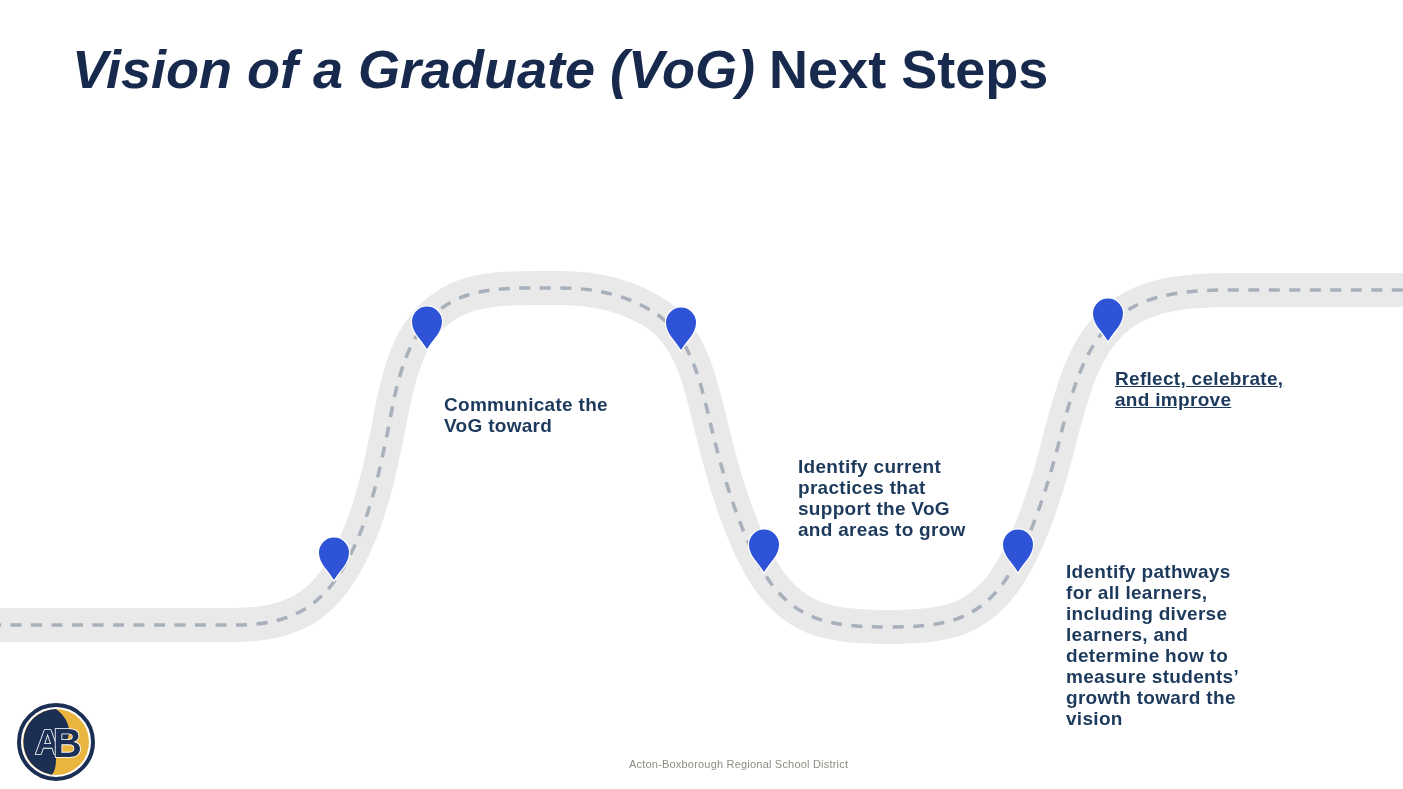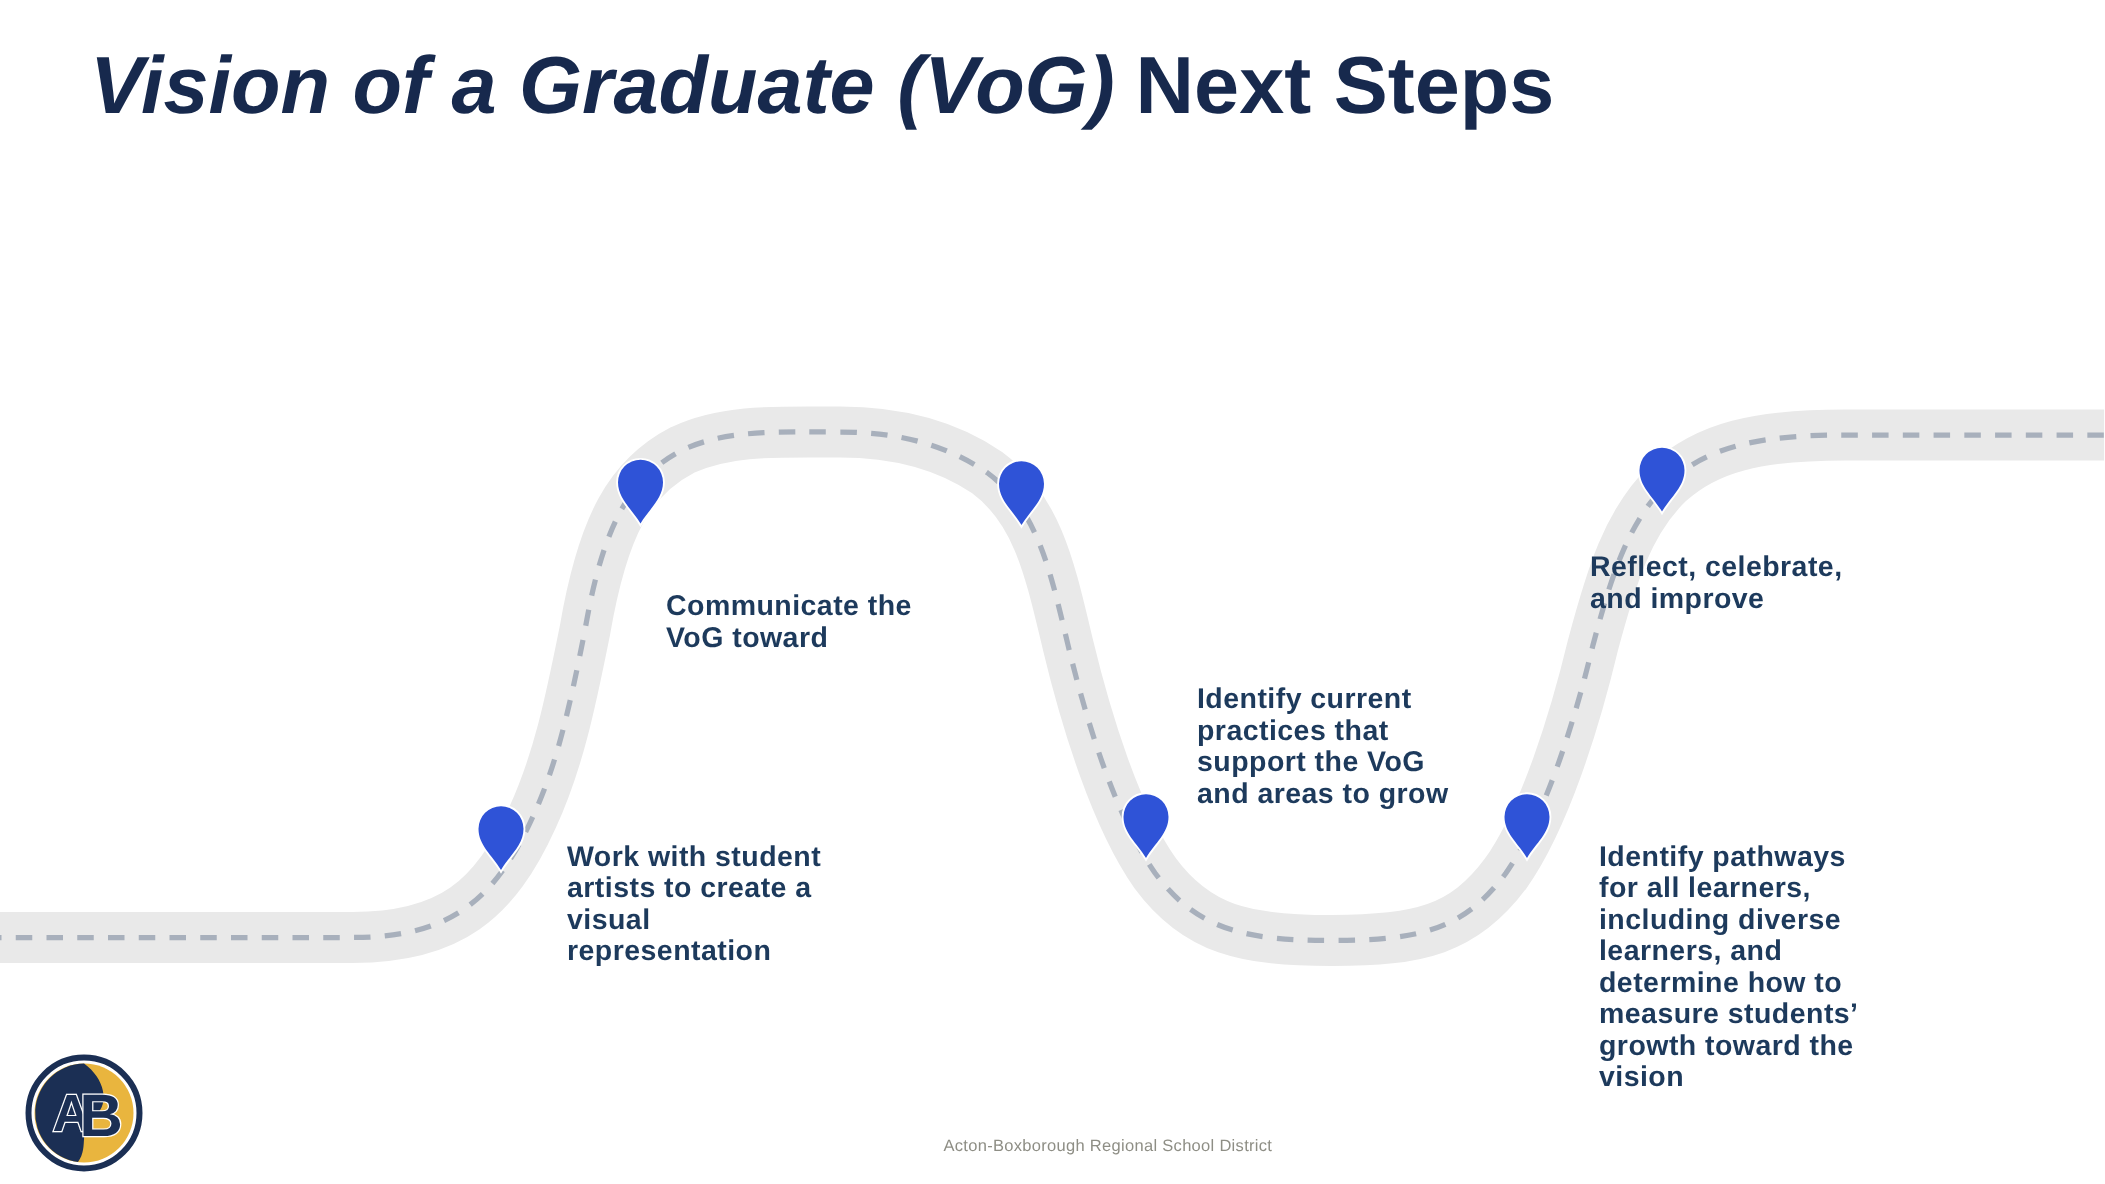--- a/index.html
+++ b/index.html
@@ -8,21 +8,21 @@
     width:1403px;
     height:789px;
     background:#ffffff;
     overflow:hidden;
     font-family:"Liberation Sans", sans-serif;
   }
   .title{
     position:absolute;
     left:60px;
     top:24px;
-    margin:0;
+    margin:12px;
     font-size:54px;
     line-height:66px;
     font-weight:700;
     color:#17294d;
     letter-spacing:0px;
     white-space:nowrap;
   }
   .title .t-it{font-style:italic;margin-right:14px;}
   .road-svg{position:absolute;left:0;top:0;}
   .road-base{fill:none;stroke:#e9e9e9;stroke-width:34;stroke-linecap:butt;}
@@ -99,26 +99,20 @@
         <path class="pin" d="M0 0 C -6 -10 -15 -16.5 -15 -27.5 A 15 15 0 1 1 15 -27.5 C 15 -16.5 6 -10 0 0 Z"></path>
       </g>
     <g transform="translate(1018,572)">
         <path class="pin" d="M0 0 C -6 -10 -15 -16.5 -15 -27.5 A 15 15 0 1 1 15 -27.5 C 15 -16.5 6 -10 0 0 Z"></path>
       </g>
     <g transform="translate(1108,341)">
         <path class="pin" d="M0 0 C -6 -10 -15 -16.5 -15 -27.5 A 15 15 0 1 1 15 -27.5 C 15 -16.5 6 -10 0 0 Z"></path>
       </g>
   </svg>
 
-  <div class="step" style="left:378px;top:561px;">
-    <div>Work with student</div>
-    <div>artists to create a</div>
-    <div>visual</div>
-    <div>representation</div>
-  </div>
 
   <div class="step" style="left:444px;top:362px;margin-top:32px;">
     <div>Communicate the</div>
     <div>VoG toward</div>
   </div>
 
 
   <div class="step" style="left:798px;top:456px;">
     <div>Identify current</div>
     <div>practices that</div>
@@ -130,21 +124,21 @@
     <div>Identify pathways</div>
     <div>for all learners,</div>
     <div>including diverse</div>
     <div>learners, and</div>
     <div>determine how to</div>
     <div>measure students’</div>
     <div>growth toward the</div>
     <div>vision</div>
   </div>
 
-  <div class="step" style="left:1060px;top:368px;">
+  <div class="step" style="left:1115px;top:368px;text-decoration:underline;">
     <div>Reflect, celebrate,</div>
     <div>and improve</div>
   </div>
 
   <svg class="logo" width="82" height="82" viewBox="0 0 82 82" xmlns="http://www.w3.org/2000/svg">
     <circle cx="41" cy="41" r="37" fill="#ffffff" stroke="#1b2f54" stroke-width="4"></circle>
     <circle cx="41" cy="41" r="33" fill="#e9b53e"></circle>
     <path fill="#1b2f54" d="M 41 8 A 33 33 0 0 0 37 73.7 C 45 63 36 51 49 42 C 58 35 55 18 41 8 Z"></path>
     <text x="20" y="53" font-family="Liberation Sans, sans-serif" font-size="35" font-weight="bold" fill="#1b2f54" stroke="#ffffff" stroke-width="1.6" paint-order="stroke">A</text>
     <text x="38" y="56" font-family="Liberation Sans, sans-serif" font-size="40" font-weight="bold" fill="#1b2f54" stroke="#ffffff" stroke-width="1.6" paint-order="stroke">B</text>

